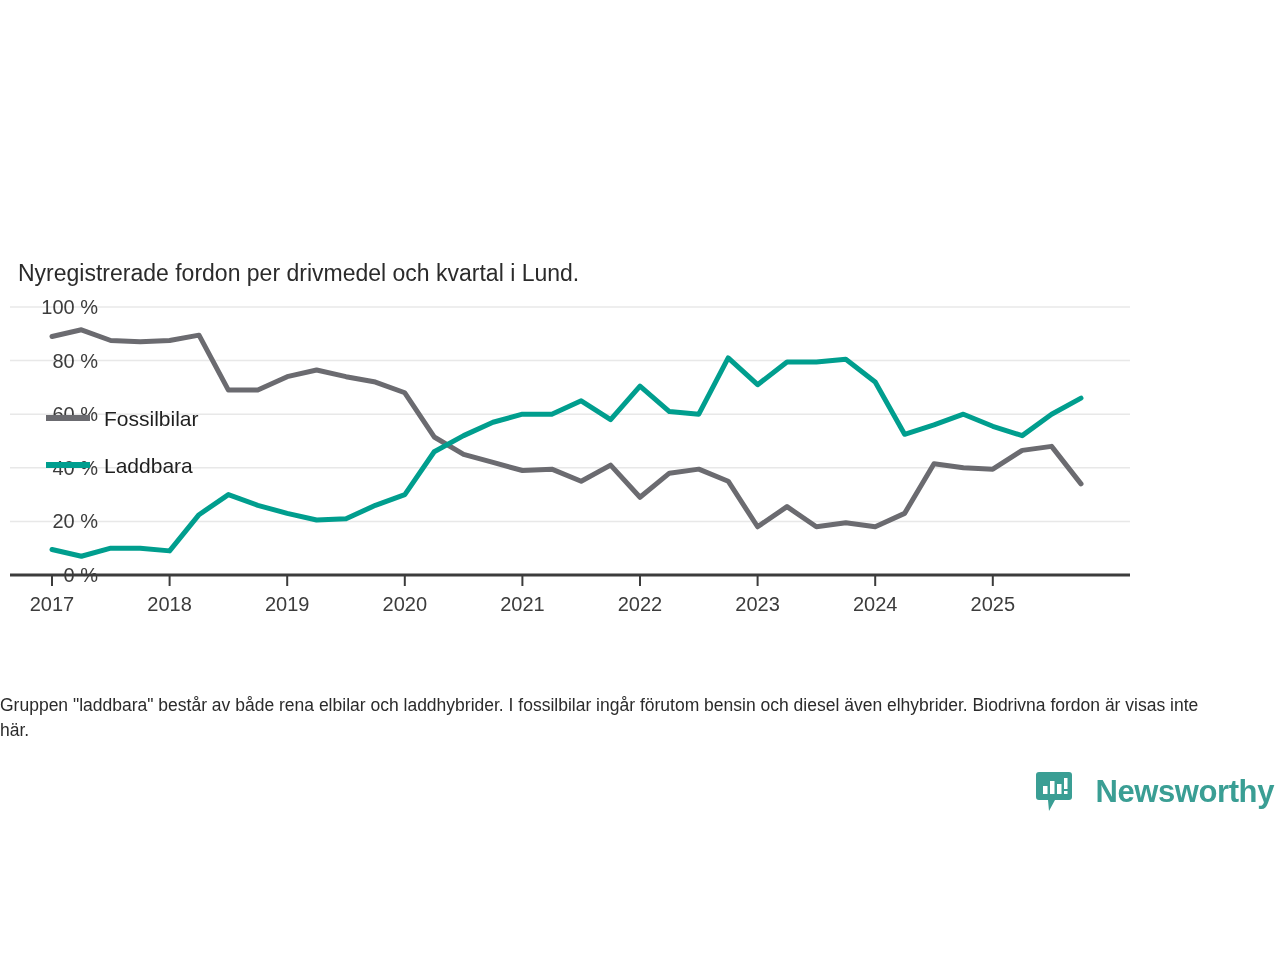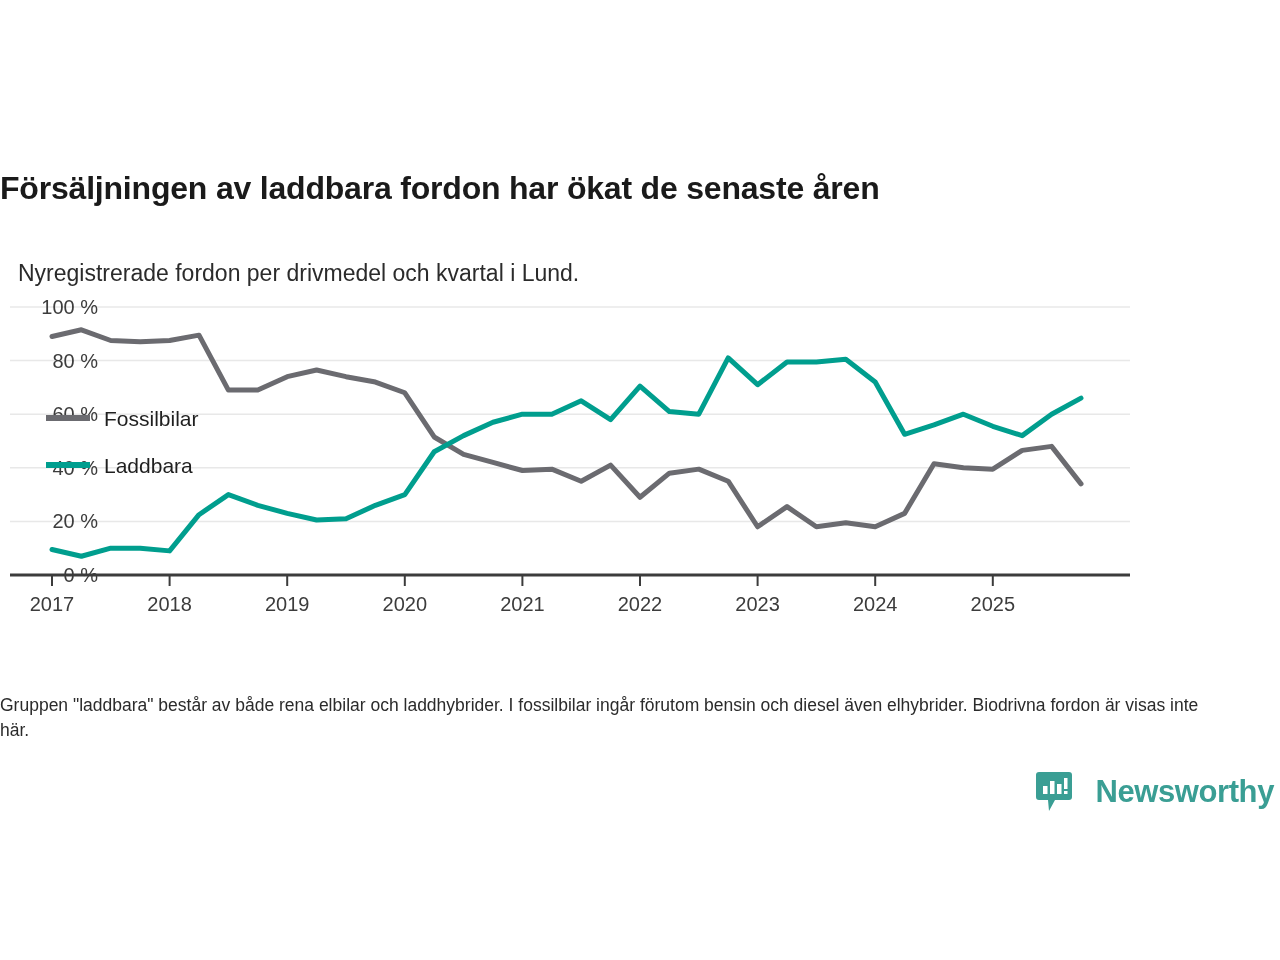--- a/index.html
+++ b/index.html
@@ -94,21 +94,20 @@
     font-family: "Liberation Sans", sans-serif;
     font-size: 21px;
     fill: #1f1f1f;
   }
 </style>
 </head>
 <body>
 
 <div class="page">
 
-  <h1 class="title">Försäljningen av laddbara fordon har ökat de senaste åren</h1>
 
   <p class="subtitle">Nyregistrerade fordon per drivmedel och kvartal i Lund.</p>
 
   <div class="chart-area">
     <svg class="chart-svg" id="chart-svg" width="1280" height="340" viewBox="0 0 1280 340">
       <g id="grid-group">
           <line x1="10" x2="1130" y1="287" y2="287" stroke="#3c3c3c" stroke-width="3"></line>
           <line x1="10" x2="1130" y1="233.4" y2="233.4" stroke="#e8e8e8" stroke-width="1.5"></line>
           <line x1="10" x2="1130" y1="179.8" y2="179.8" stroke="#e8e8e8" stroke-width="1.5"></line>
           <line x1="10" x2="1130" y1="126.20000000000002" y2="126.20000000000002" stroke="#e8e8e8" stroke-width="1.5"></line>

